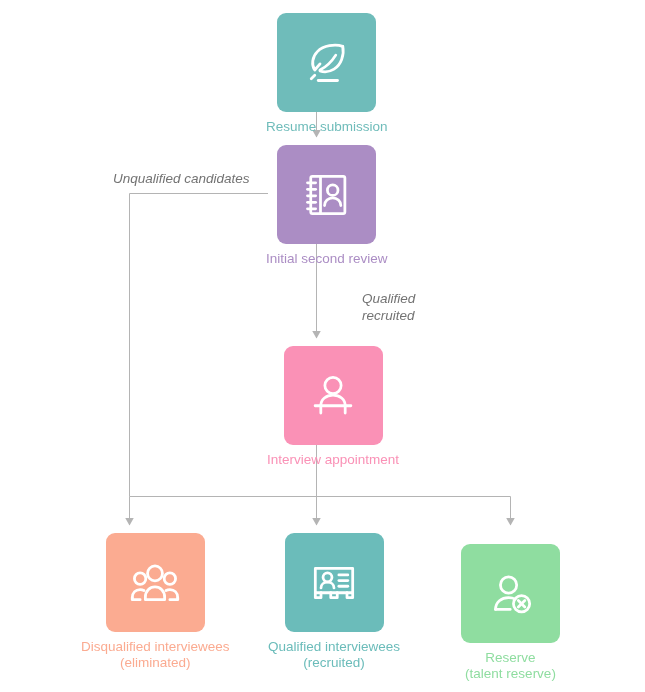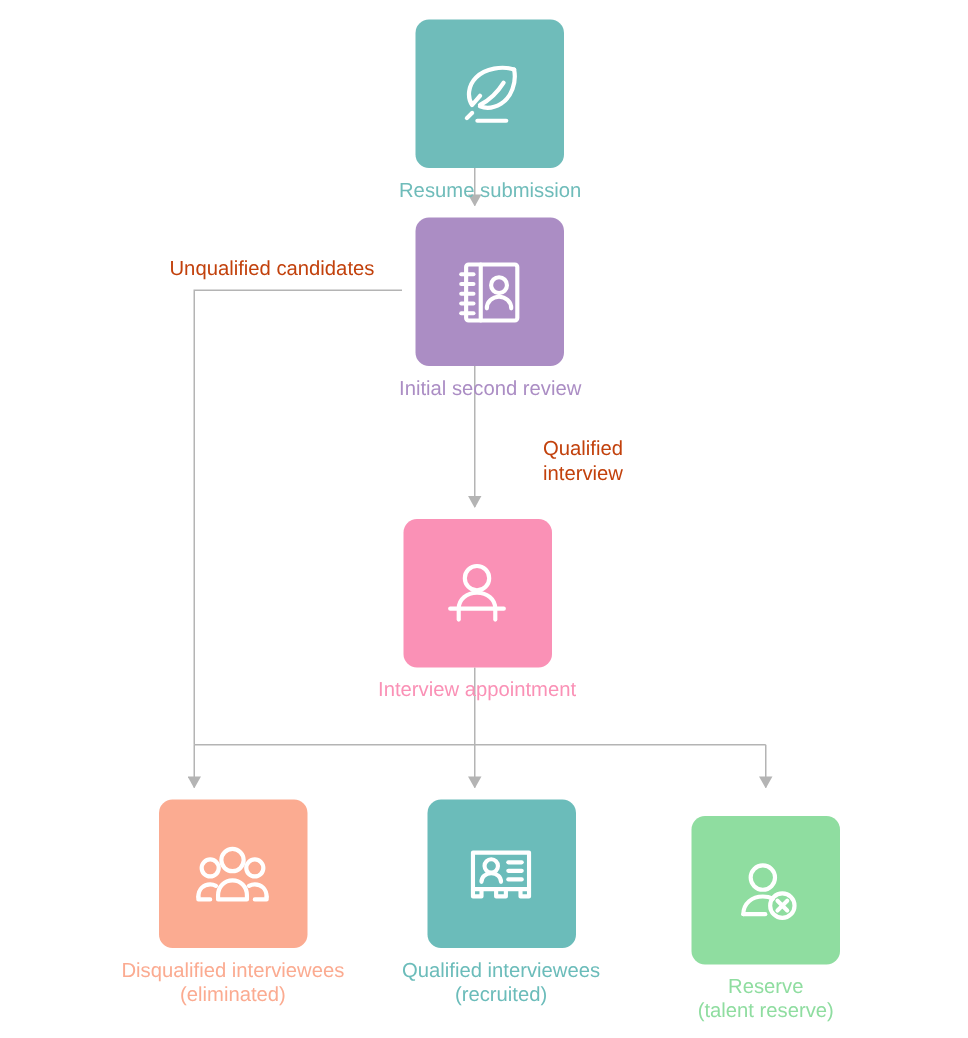--- a/index.html
+++ b/index.html
@@ -50,29 +50,30 @@
     text-align: center;
     font-size: 13.5px;
     line-height: 16px;
     white-space: nowrap;
   }
   .node-label .line2 {
     display: block;
   }
   .edge-label {
     position: absolute;
-    color: #c2410c;
+    color: #737373;
     font-size: 13.5px;
     line-height: 17px;
     white-space: nowrap;
+    font-style: italic;
   }
   
   #node-resume       { left: 266px; top: 13px;  }
   #node-review       { left: 266px; top: 145px; }
-  #node-interview    { left: 252px; top: 346px; }
+  #node-interview    { left: 267px; top: 346px; }
   #node-disqualified { left: 81px;  top: 533px; }
   #node-qualified    { left: 268px; top: 533px; }
   #node-reserve      { left: 461px; top: 544px; }
 
   #label-unqualified { left: 113px; top: 170px; }
   #label-qualified   { left: 322px; top: 290px; margin-left: 40px; }
 </style>
 </head>
 <body>
 
@@ -101,21 +102,21 @@
       <line x1="316.5" y1="496.5" x2="316.5" y2="525" marker-end="url(#arrowhead)"></line>
 
       <line x1="510.5" y1="496.5" x2="510.5" y2="525" marker-end="url(#arrowhead)"></line>
     </g>
   </svg>
 
   <div class="edge-label" id="label-unqualified">Unqualified candidates</div>
 
   <div class="edge-label" id="label-qualified">
     <span>Qualified</span><br>
-    <span>interview</span>
+    <span>recruited</span>
   </div>
 
   <div class="node" id="node-resume">
     <div class="node-box" style="background:#6fbcba">
       <span>
         <svg width="56" height="56" viewBox="0 0 64 64" fill="none" stroke="#ffffff" stroke-width="3.2" stroke-linecap="round" stroke-linejoin="round">
           <path d="M50 13c-9-3-22-1-29 6-6 6-7 15-3 21l6-7"></path>
           <path d="M50 13c2 10-2 21-10 26-5 3-11 4-16 2"></path>
           <path d="M24 40c6-3 13-9 18-17"></path>
           <path d="M18 46l-4 4"></path>

